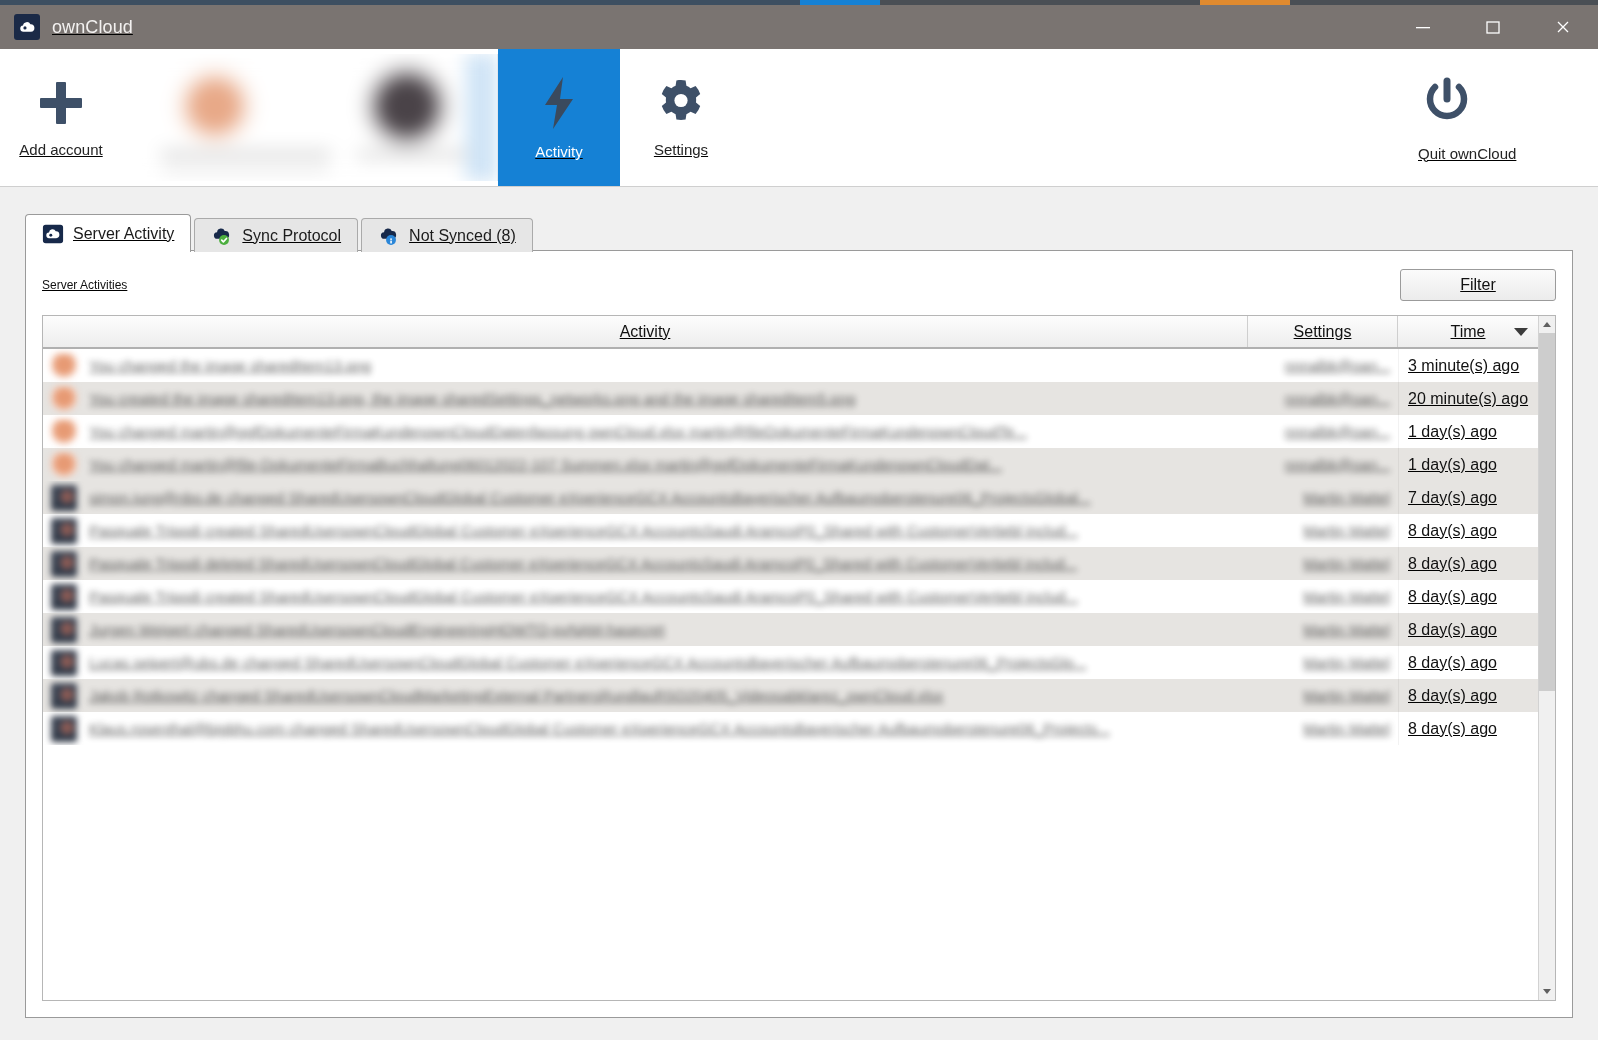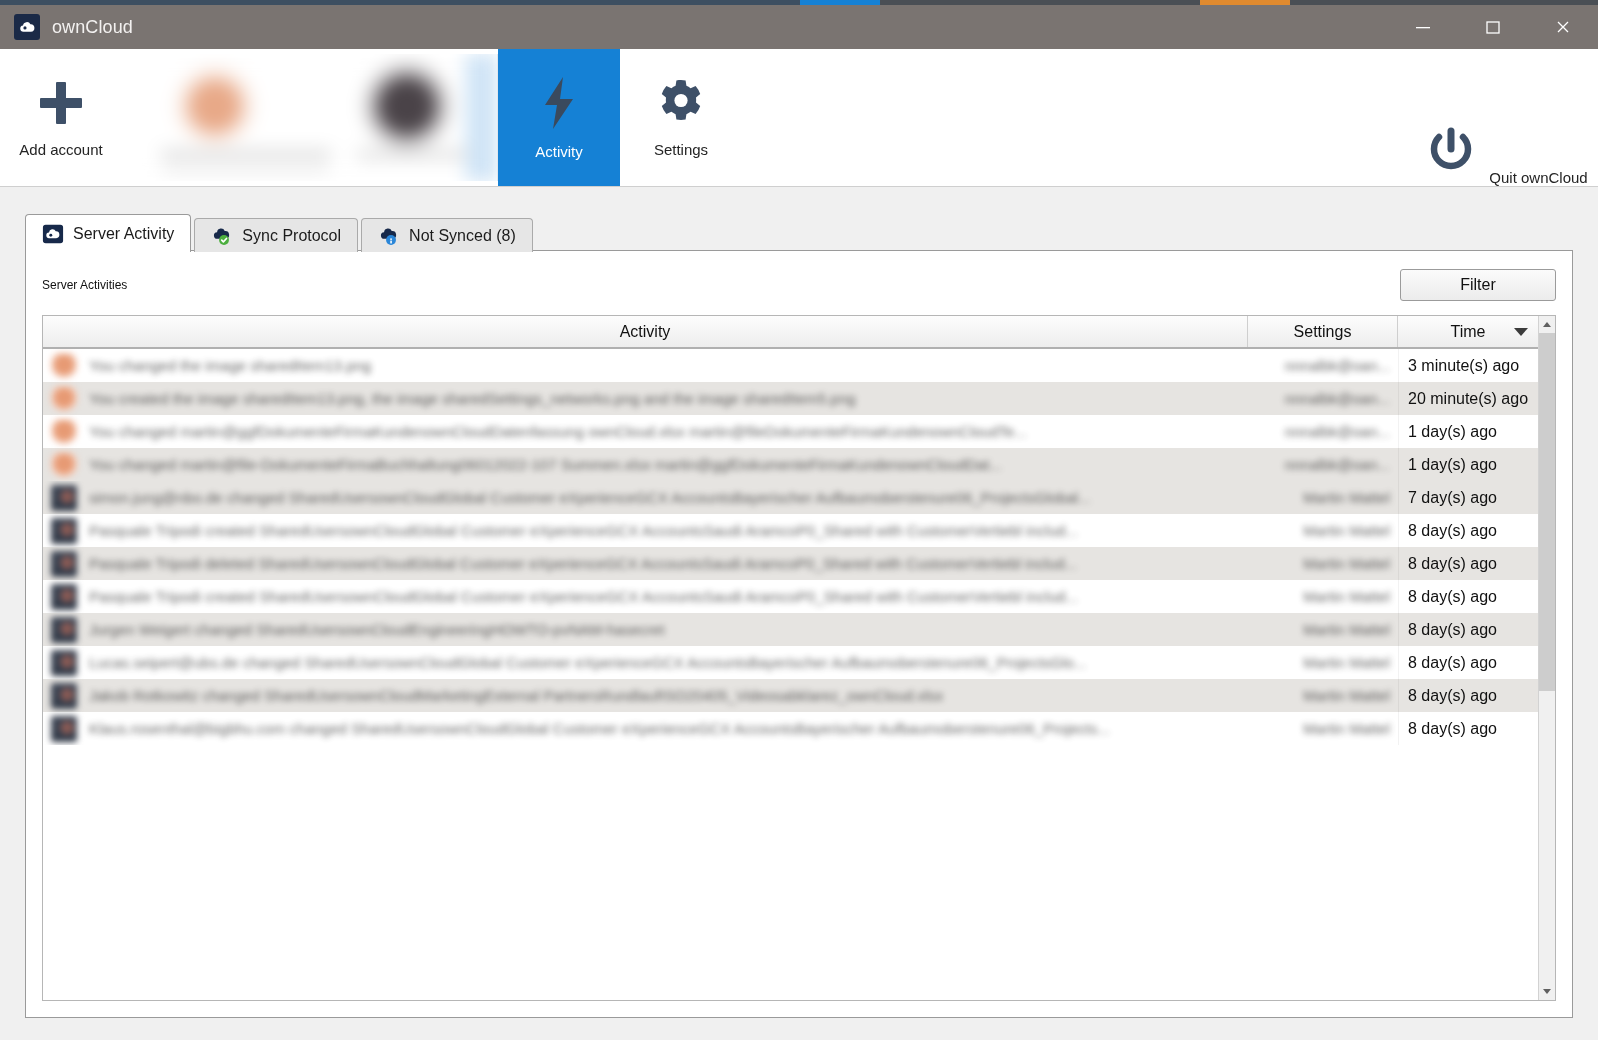--- a/index.html
+++ b/index.html
@@ -22,20 +22,21 @@
   .desktop-strip i { display: block; height: 5px; }
 
   
   .window {
     position: absolute;
     top: 5px; left: 0;
     width: 1598px; height: 1035px;
     background: #6d28d9;
     display: flex;
     flex-direction: column;
+    text-decoration: underline;
   }
 
   
   .titlebar {
     height: 44px;
     background: #7a7471;
     display: flex;
     align-items: center;
     flex: 0 0 44px;
     position: relative;
@@ -120,22 +121,22 @@
     content:"";
     position:absolute; left: 232px; top: 96px;
     width: 110px; height: 9px;
     background: #dddddd;
     border-radius: 3px;
   }
 
   .tb-right {
     margin-left: auto;
     width: 180px;
-    display: flex; flex-direction: row;
-    align-items: flex-end; justify-content: center;
+    display: flex; flex-direction: column;
+    align-items: flex-start; justify-content: center;
     gap: 9px;
     padding-right: 6px;
   }
   .tb-right .lbl { font-size: 15px; color: #242424; }
   .icon-on-blue { fill: #3a4a5e; }
 
   
   .content {
     flex: 1 1 auto;
     background: #f0f0f0;

